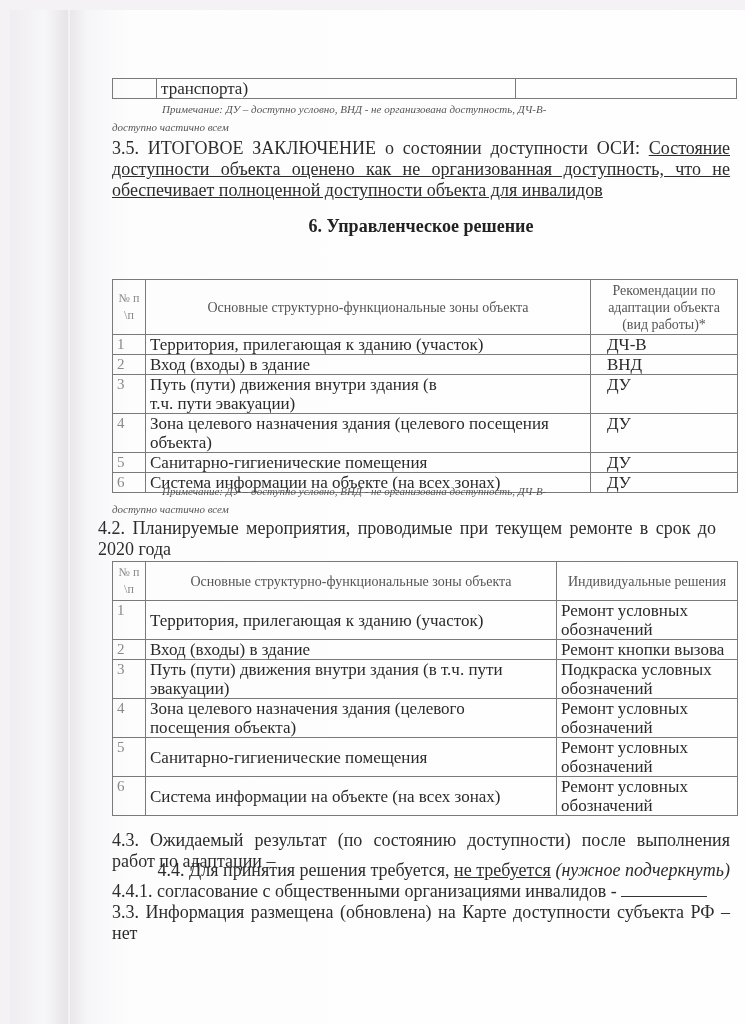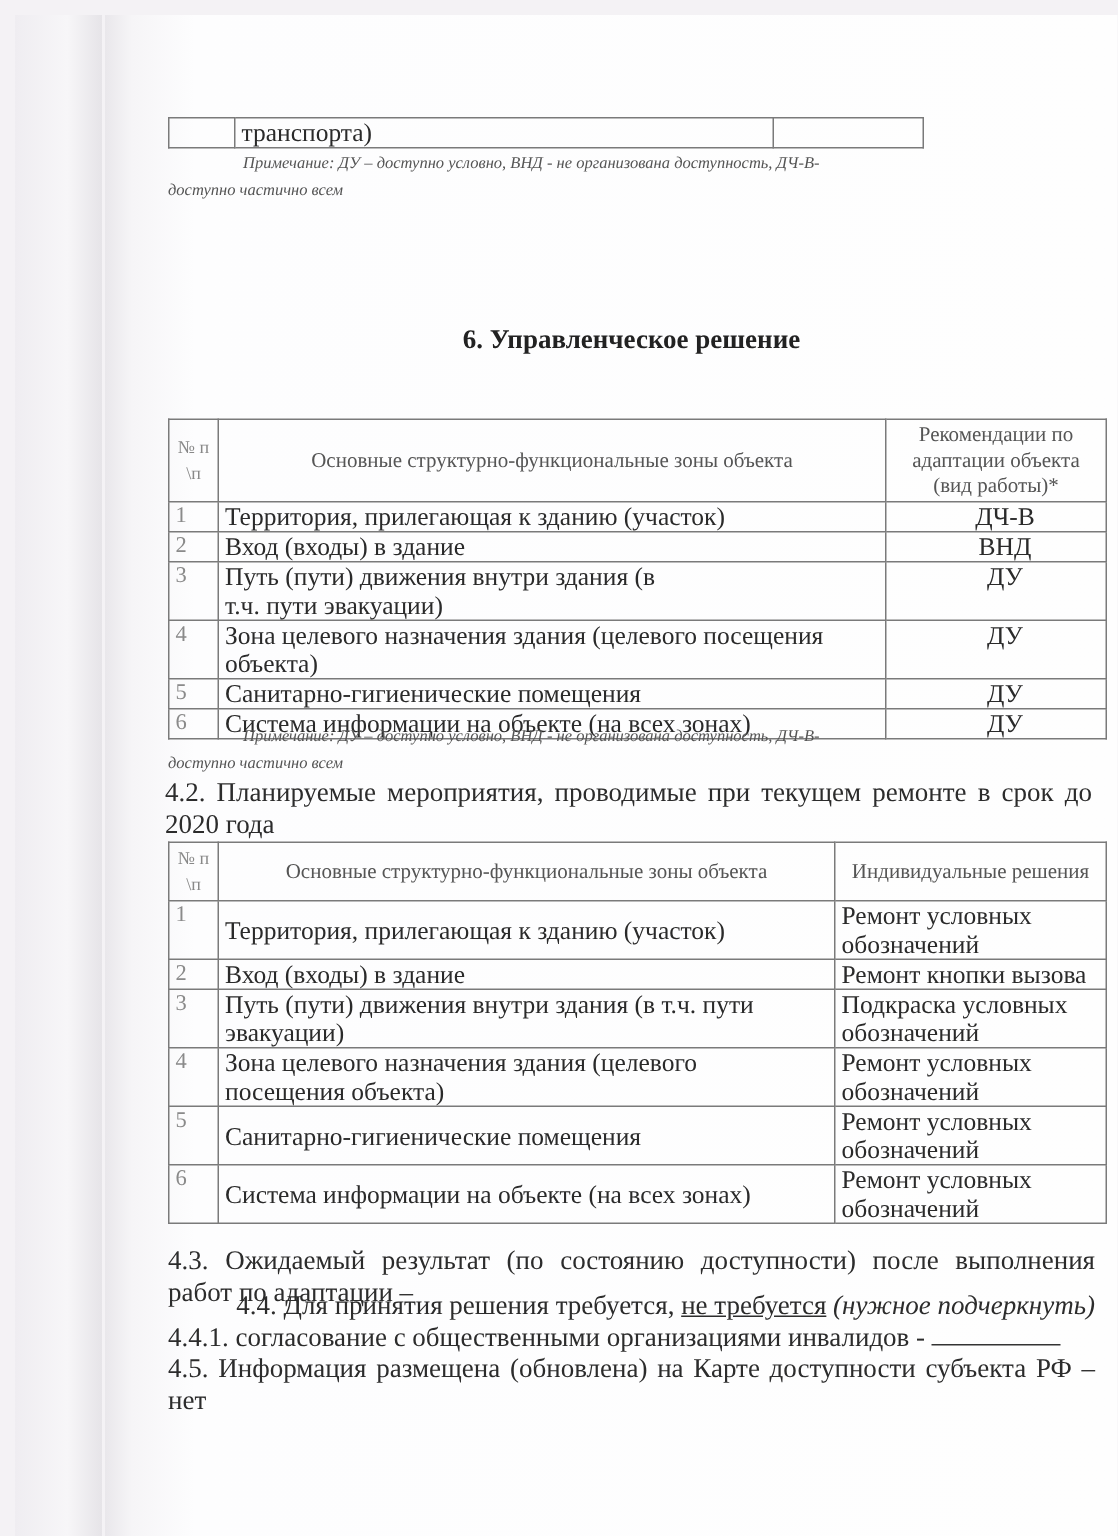--- a/index.html
+++ b/index.html
@@ -20,56 +20,59 @@
   .abs { position: absolute; }
 
   table { border-collapse: collapse; width: 100%; }
   td, th {
     border: 1px solid #7a7a7a; padding: 0 4px; font-weight: normal;
     vertical-align: top; line-height: 19px; font-size: 17px;
   }
   .num { color: #8a8a8a; width: 24px; font-size: 15px; text-align: left; }
   .hdr { font-size: 14px; color: #555; line-height: 17px; text-align: center; vertical-align: middle; }
   .hdr.num { font-size: 12px; color: #888; }
-  .center { text-align: center; padding-left: 16px; }
+  .center { text-align: left; padding-left: 16px; }
   .mid { vertical-align: middle; }
 
   .note {
     font-style: italic; font-size: 11px; color: #555; line-height: 18px;
   }
   .note .first { padding-left: 50px; }
   .para { font-size: 18px; line-height: 21px; color: #2c2c2c; text-align: justify; }
   .u { text-decoration: underline; }
   .heading { font-weight: bold; font-size: 18px; text-align: center; color: #222; }
   .blank { display: inline-block; width: 86px; border-bottom: 1px solid #333; height: 14px; vertical-align: baseline; }
 </style>
 </head>
 <body>
 
 <div class="left-strip"></div>
 
 <div class="page">
 
-  <div class="abs" style="left:42px; top:68px; width:504px;">
+  <div class="abs" style="left:42px; top:68px; width:625px;">
     <table>
       <tbody>
           <tr>
         <td style="width:35px;"></td>
         <td style="width:350px;">транспорта)</td>
         <td></td>
       </tr>
     </tbody>
       </table>
   </div>
 
   <div class="abs note" style="left:42px; top:90px; width:625px;">
     <div class="first">Примечание: ДУ – доступно условно, ВНД - не организована доступность, ДЧ-В-</div>
     <div>доступно частично всем</div>
   </div>
 
+  <div class="abs para" style="left:42px; top:128px; width:618px;">
+    <span>3.5. ИТОГОВОЕ  ЗАКЛЮЧЕНИЕ о состоянии доступности ОСИ: </span><span class="u">Состояние доступности объекта оценено как не организованная доступность, что не обеспечивает полноценной доступности объекта для инвалидов</span>
+  </div>
 
   <div class="abs heading" style="left:42px; top:206px; width:618px;">6. Управленческое решение</div>
 
 
   <div class="abs" style="left:42px; top:269px; width:626px;">
     <table>
       <tbody>
           <tr style="height:55px;">
         <th class="hdr num">№ п \п</th>
         <th class="hdr">Основные структурно-функциональные зоны объекта</th>
@@ -107,21 +110,21 @@
       </tr>
     </tbody>
       </table>
   </div>
 
   <div class="abs note" style="left:42px; top:472px; width:625px;">
     <div class="first">Примечание: ДУ – доступно условно, ВНД - не организована доступность, ДЧ-В-</div>
     <div>доступно частично всем</div>
   </div>
 
-  <div class="abs para" style="left:40px; top:508px; width:618px;">4.2. Планируемые мероприятия, проводимые при текущем ремонте в срок до 2020 года</div>
+  <div class="abs para" style="left:28px; top:508px; width:618px;">4.2. Планируемые мероприятия, проводимые при текущем ремонте в срок до 2020 года</div>
 
   <div class="abs" style="left:42px; top:551px; width:626px;">
     <table>
       <tbody>
           <tr style="height:39px;">
         <th class="hdr num">№ п \п</th>
         <th class="hdr">Основные структурно-функциональные зоны объекта</th>
         <th class="hdr" style="width:172px;">Индивидуальные решения</th>
       </tr>
       <tr>
@@ -161,15 +164,15 @@
   <div class="abs para" style="left:42px; top:808px; width:618px;margin-top:12px;">4.3. Ожидаемый результат (по состоянию доступности) после выполнения работ по адаптации –</div>
 
   <div class="abs para" style="left:42px; top:850px; width:618px; text-align:right;">
     <span>4.4. Для принятия решения требуется, </span><span class="u">не требуется</span><span style="font-style:italic;"> (нужное подчеркнуть)</span>
   </div>
 
   <div class="abs para" style="left:42px; top:871px; width:618px; text-align:left;">
     <span>4.4.1. согласование с общественными организациями инвалидов - </span><span class="blank"></span>
   </div>
 
-  <div class="abs para" style="left:42px; top:892px; width:618px;">4.5. Информация размещена (обновлена) на Карте доступности субъекта РФ – нет</div>
+  <div class="abs para" style="left:42px; top:892px; width:618px;">3.3. Информация размещена (обновлена) на Карте доступности субъекта РФ – нет</div>
 
 </div>
 
 </body></html>

